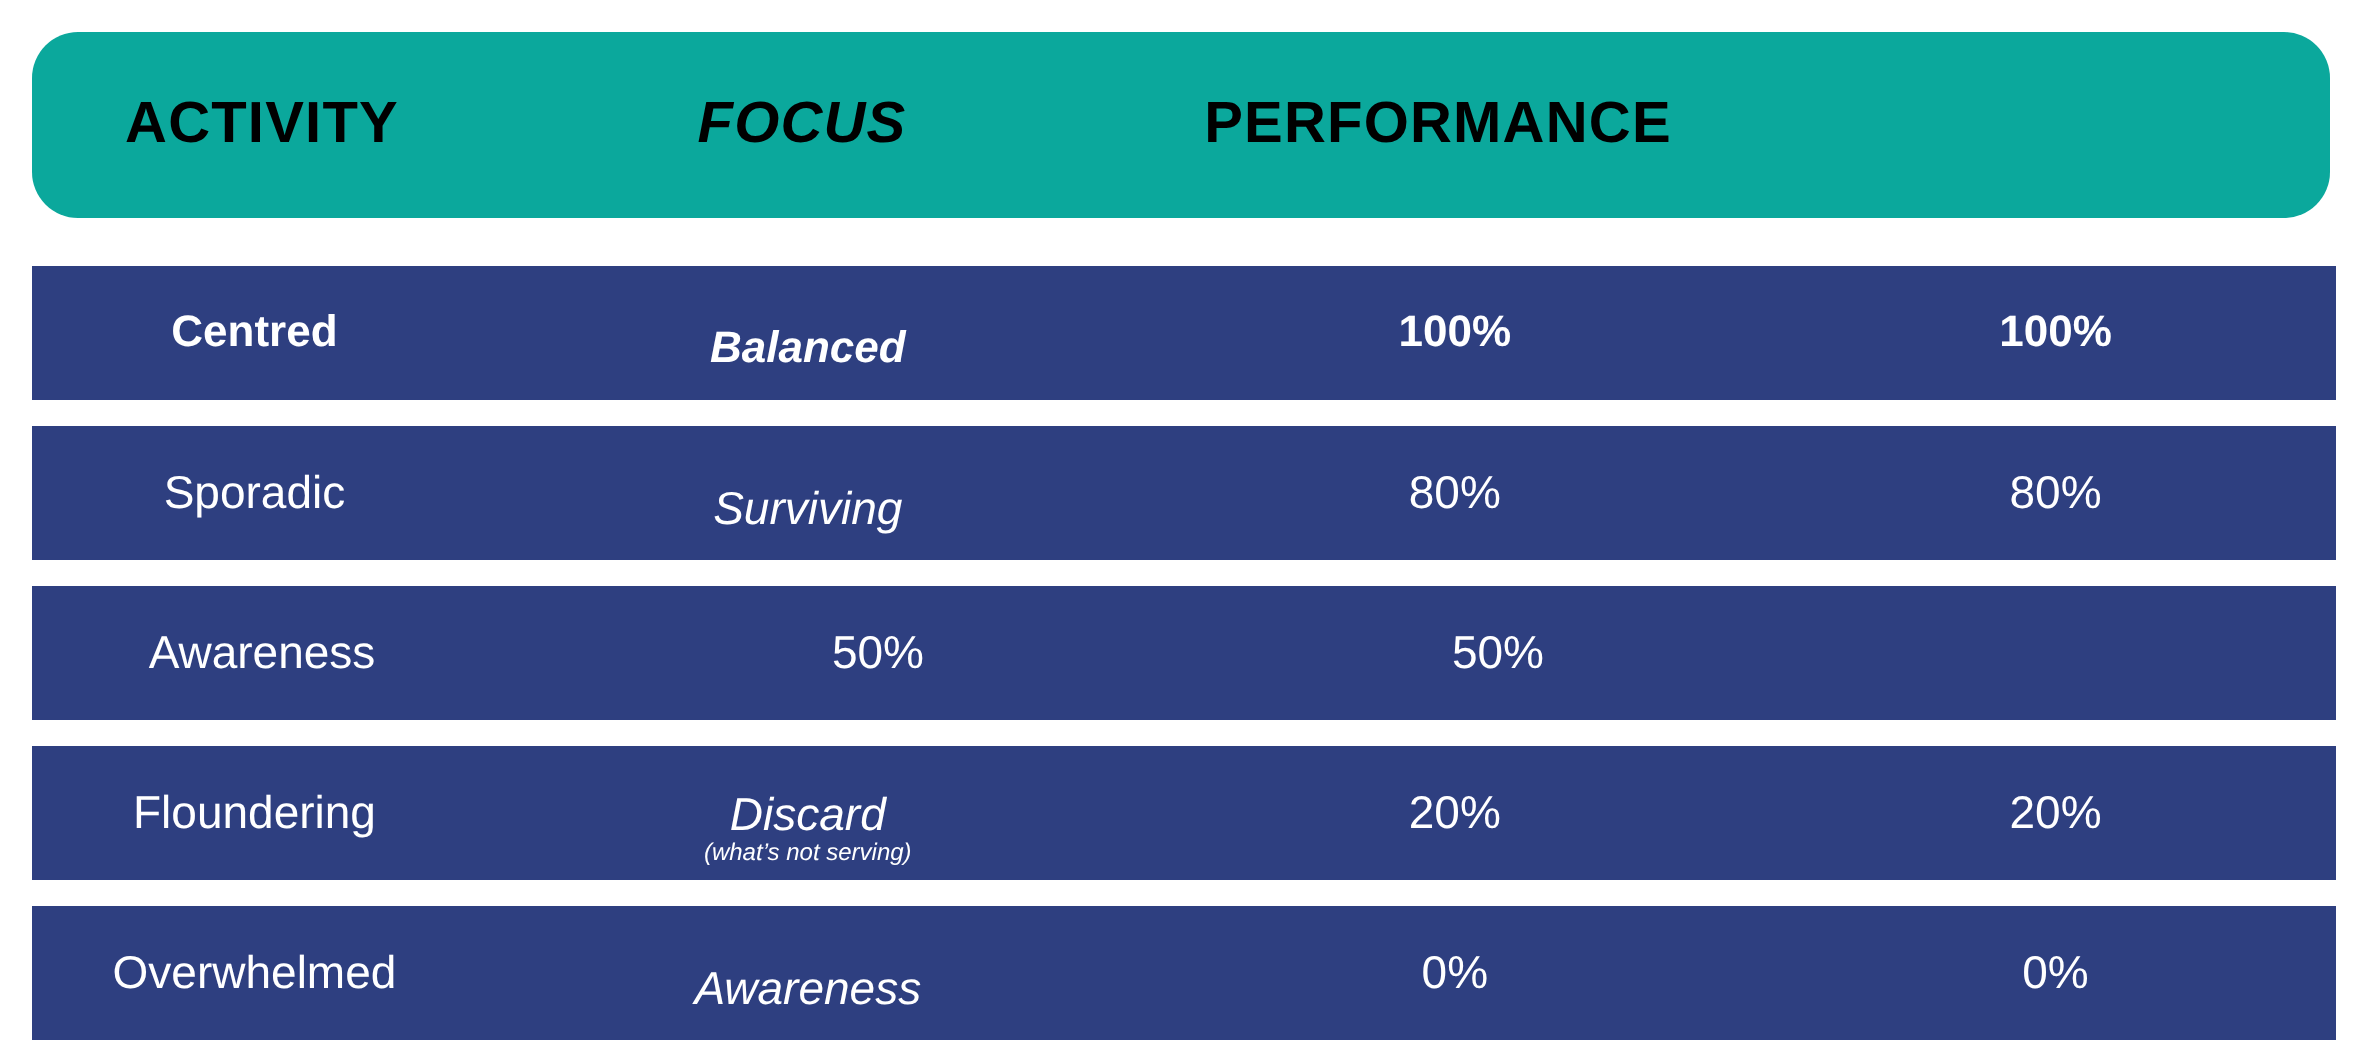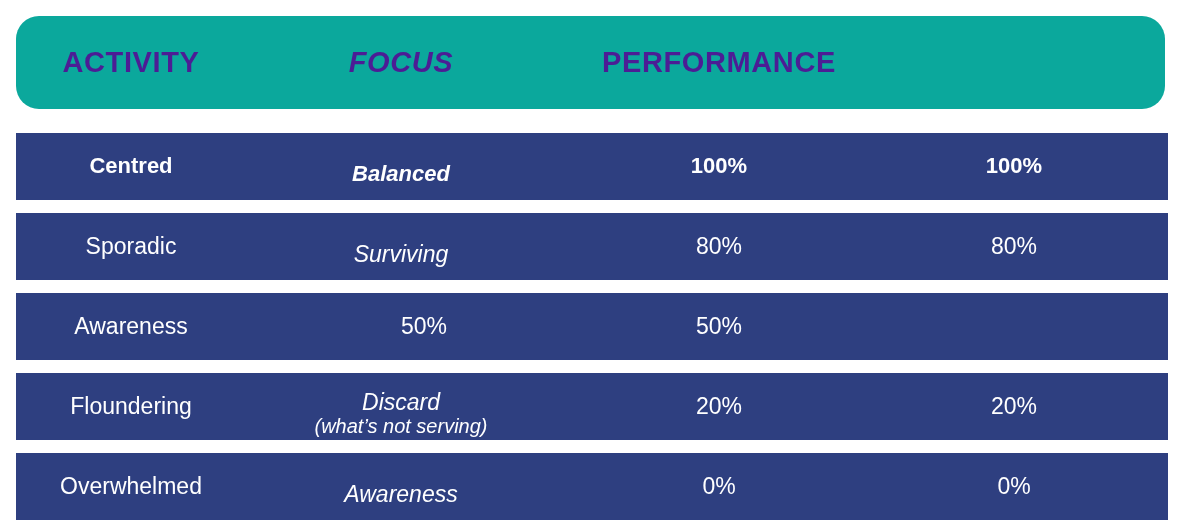--- a/index.html
+++ b/index.html
@@ -27,21 +27,21 @@
     left: 16px;
     top: 16px;
     width: 1149px;
     height: 93px;
     background: #0BA89C;
     border-radius: 23px;
     display: flex;
     align-items: center;
   }
   .th {
-    color: #4c1d95;
+    color: #000000;
     font-size: 29px;
     font-weight: bold;
     letter-spacing: 0.6px;
     text-align: center;
     line-height: 1;
     white-space: nowrap;
   }
   
   .col-activity    { width: 230px; margin-left: 0px;  }
   .col-focus       { width: 280px; margin-left: 15px; font-style: italic; }
@@ -56,20 +56,21 @@
     width: 1152px;
   }
   .row {
     position: relative;
     width: 1152px;
     height: 67px;
     background: #2E3F80;
     margin-bottom: 13px;
     display: flex;
     align-items: center;
+    gap: 15px;
   }
   .row:last-child { margin-bottom: 0; }
 
   .cell {
     color: #ffffff;
     font-size: 23px;
     font-weight: normal;
     text-align: center;
     line-height: 1.12;
     white-space: nowrap;
@@ -85,21 +86,21 @@
   .cell.col-performance { width: 290px; margin-left: 0px;  }
 
   .focus-stack {
     display: flex;
     flex-direction: column;
     align-items: center;
     justify-content: center;
     line-height: 1.08;
   }
   .focus-sub {
-    font-size: 20px;
+    font-size: 12px;
     font-weight: normal;
     margin-top: 1px;
     white-space: nowrap;
   }
 </style>
 </head>
 <body>
 
 <div class="table-wrap">
 

